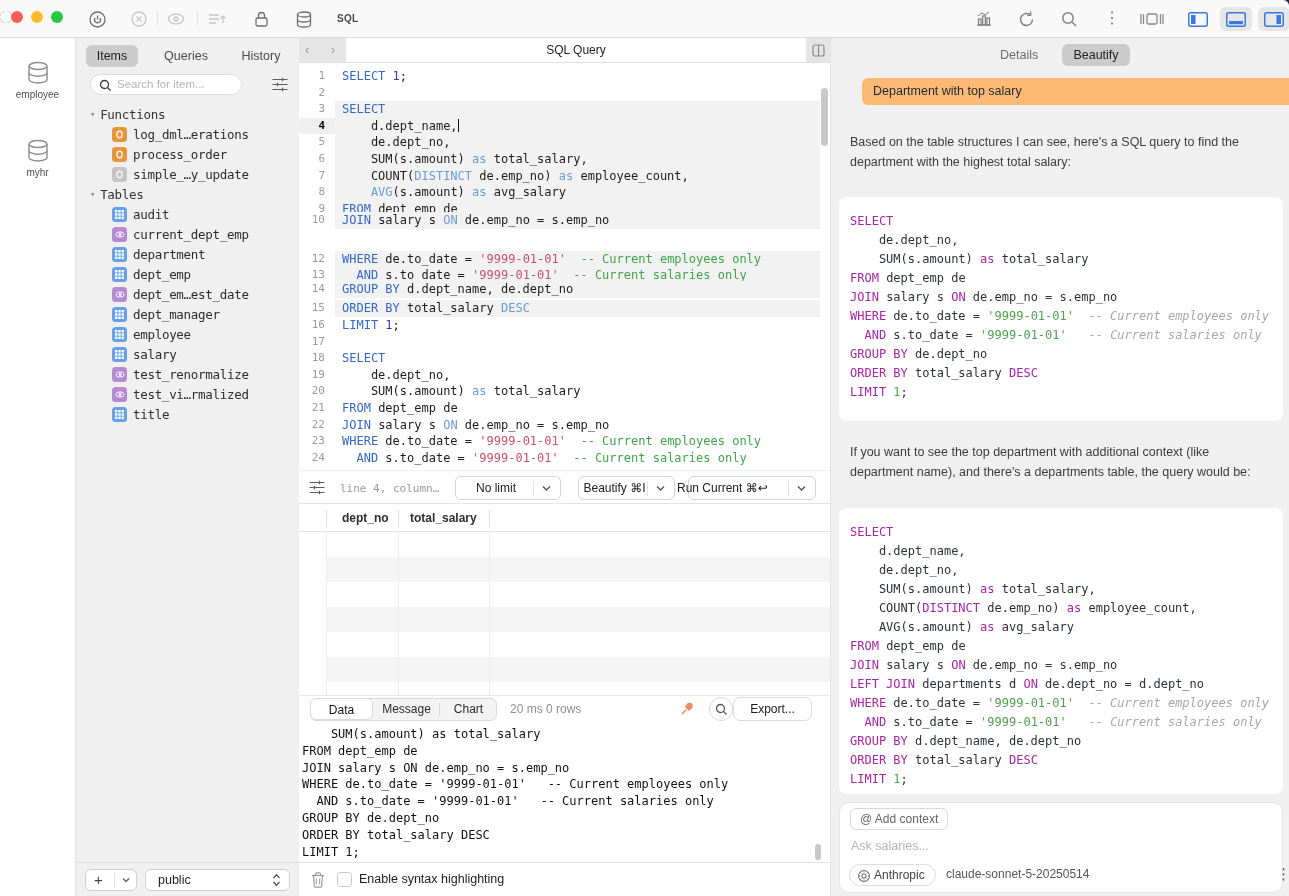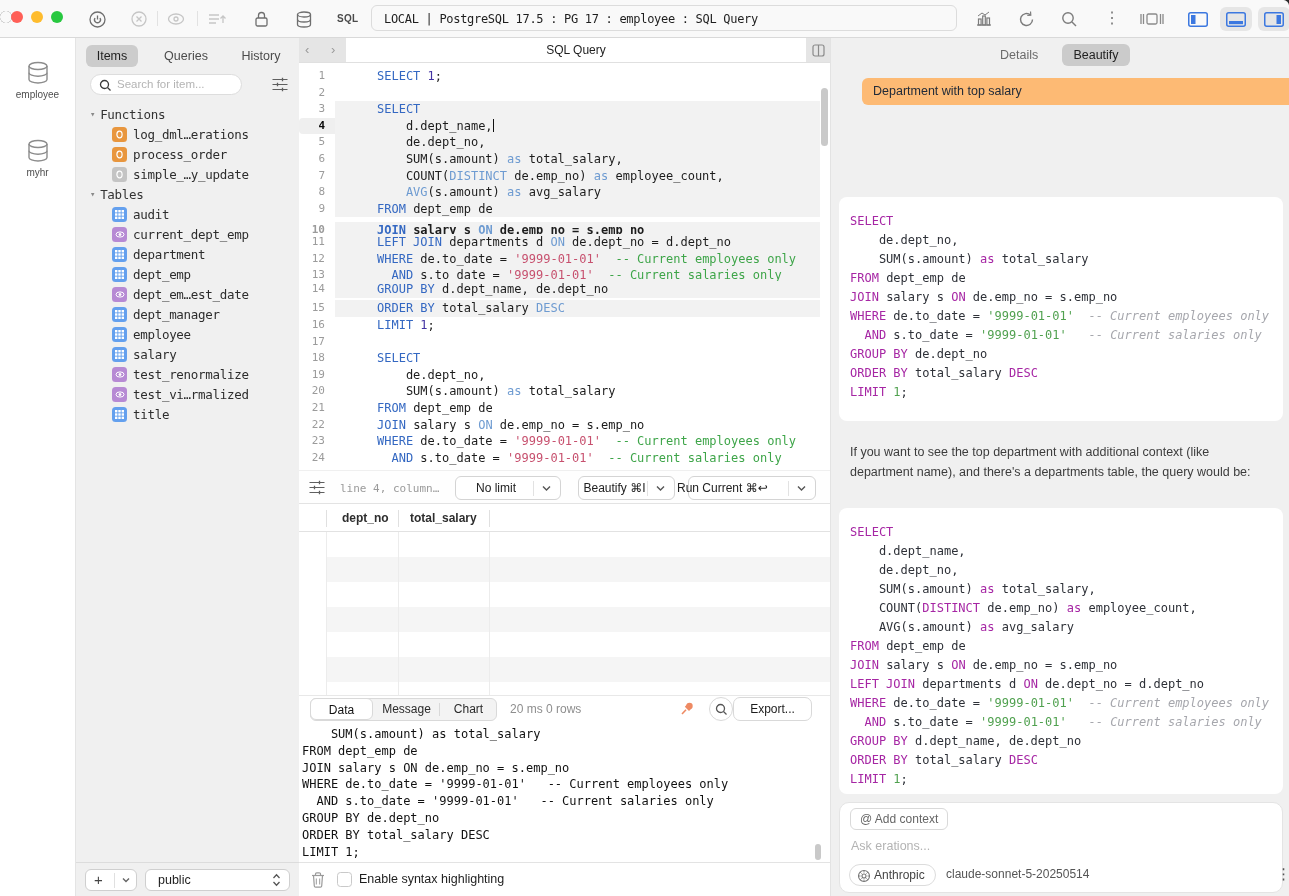--- a/index.html
+++ b/index.html
@@ -54,21 +54,21 @@
   #center { position:absolute; left:299px; top:38px; width:531px; height:858px; background:#fff; }
   #tabbar { position:absolute; left:0; top:0; width:531px; height:25px; background:#fff; border-bottom:1px solid #e0e0e0; }
   #tabbar .navblock { position:absolute; left:0; top:0; width:47px; height:24px; background:#e5e5e5; }
   #tabbar .rightblock { position:absolute; right:0; top:0; width:24px; height:24px; background:#e5e5e5; display:flex; align-items:center; justify-content:center; }
   #tabbar .title { position:absolute; left:47px; right:24px; top:0; height:24px; line-height:24px; text-align:center; font-size:12px; color:#1d1d1d; }
   .navchev { position:absolute; top:4px; font-size:13px; color:#9a9a9a; }
 
   #editor { position:absolute; left:0; top:25px; width:531px; height:407px; background:#fff; overflow:hidden; font-family:"DejaVu Sans Mono",monospace; font-size:12px; }
   .eline { position:absolute; left:0; width:531px; height:16.6px; }
   .eline .gut { position:absolute; left:0; top:0; width:36px; height:16.6px; line-height:16.6px; text-align:right; padding-right:10px; color:#9b9b9b; font-size:11px; }
-  .eline .code { position:absolute; left:43px; top:0; right:10px; height:16.6px; line-height:16.6px; white-space:pre;margin-left:35px; }
+  .eline .code { position:absolute; left:43px; top:0; right:10px; height:16.6px; line-height:16.6px; white-space:pre; }
   .eline.hl .bg { position:absolute; left:36px; right:10px; top:0; height:16.6px; background:#f2f2f2; }
   .eline.cur .gut { background:#efefef; border-radius:4px 0 0 4px; color:#0a0a0a; font-weight:bold; }
   .tk-k { color:#3468c2; } .tk-k2 { color:#6e9bd1; } .tk-s { color:#c7506e; } .tk-c { color:#3ea549; } .tk-n { color:#4232a2; } .tk-t { color:#1c1c1c; }
   .cursor { display:inline-block; width:1px; height:13px; background:#111; vertical-align:-2px; }
   #ed-scroll { position:absolute; left:522px; top:25px; width:7px; height:58px; margin-top:25px; background:#c9c9c9; border-radius:3.5px; }
 
   #ed-toolbar { position:absolute; left:0; top:432px; width:531px; height:34px; background:#fefefe; border-top:1px solid #efefef; border-bottom:1px solid #e3e3e3; }
   #ed-status { position:absolute; left:41px; top:11px; font-size:11px; color:#9a9a9a; font-family:"DejaVu Sans Mono",monospace; }
   .drop-btn { position:absolute; top:5px; height:24px; background:#fff; border:1px solid #d4d4d4; border-radius:6px; font-size:12px; color:#222; }
   .drop-btn .lab { position:absolute; top:4px; width:100%; }
@@ -166,23 +166,20 @@
   </div>
   <div class="tbicon" style="left:295px">
     <svg width="18" height="19" viewBox="0 0 18 19" fill="none" stroke="#6f6f6f" stroke-width="1.3">
       <ellipse cx="9" cy="4.5" rx="6.5" ry="2.5"></ellipse>
         <path d="M2.5 4.5 v10 c0 1.4 2.9 2.5 6.5 2.5 s6.5-1.1 6.5-2.5 v-10"></path>
         <path d="M2.5 9.5 c0 1.4 2.9 2.5 6.5 2.5 s6.5-1.1 6.5-2.5"></path>
     </svg>
   </div>
   <span id="tb-sql-label" style="left:337px">SQL</span>
 
-  <div id="tb-titlebox">
-    <span>LOCAL | PostgreSQL 17.5 : PG 17 : employee : SQL Query</span>
-  </div>
 
   <div class="tbicon" style="left:974px">
     <svg width="20" height="18" viewBox="0 0 20 18" fill="none" stroke="#7c7c7c" stroke-width="1.2">
       <path d="M3 15 h14"></path>
         <rect x="4.5" y="9" width="2.6" height="6"></rect>
         <rect x="8.7" y="6" width="2.6" height="9"></rect>
         <rect x="12.9" y="8" width="2.6" height="7"></rect>
         <path d="M4 6 l4-3 3 2 4-3" stroke-width="1"></path>
     </svg>
   </div>
@@ -518,29 +515,24 @@
       <div class="eline hl" style="top: 121.2px;">
         <div class="bg"></div>
         <div class="gut">8</div>
         <div class="code"><span class="tk-k2">    AVG</span><span class="tk-t">(s.amount) </span><span class="tk-k2">as</span><span class="tk-t"> avg_salary</span></div>
       </div>
       <div class="eline hl" style="top: 137.8px;">
         <div class="bg"></div>
         <div class="gut">9</div>
         <div class="code"><span class="tk-k">FROM</span><span class="tk-t"> dept_emp de</span></div>
       </div>
-      <div class="eline hl" style="top: 159px; font-weight: bold;">
+      <div class="eline hl" style="top: 149px;">
         <div class="bg"></div>
         <div class="gut">10</div>
         <div class="code"><span class="tk-k">JOIN</span><span class="tk-t"> salary s </span><span class="tk-k2">ON</span><span class="tk-t"> de.emp_no = s.emp_no</span></div>
-      </div>
-      <div class="eline hl" style="top: 171px;">
-        <div class="bg"></div>
-        <div class="gut">11</div>
-        <div class="code"><span class="tk-k">LEFT JOIN</span><span class="tk-t"> departments d </span><span class="tk-k2">ON</span><span class="tk-t"> de.dept_no = d.dept_no</span></div>
       </div>
       <div class="eline hl" style="top: 187.6px;">
         <div class="bg"></div>
         <div class="gut">12</div>
         <div class="code"><span class="tk-k">WHERE</span><span class="tk-t"> de.to_date = </span><span class="tk-s">'9999-01-01'</span><span class="tk-t">  </span><span class="tk-c">-- Current employees only</span></div>
       </div>
       <div class="eline hl" style="top: 204.2px;">
         <div class="bg"></div>
         <div class="gut">13</div>
         <div class="code"><span class="tk-t">  </span><span class="tk-k">AND</span><span class="tk-t"> s.to_date = </span><span class="tk-s">'9999-01-01'</span><span class="tk-t">  </span><span class="tk-c">-- Current salaries only</span></div>
@@ -700,20 +692,21 @@
 </div>
 
 <div id="right">
   <span id="rp-details">Details</span>
   <div id="rp-assistant">Beautify</div>
 
   <div id="rp-banner">
     <span>Department with top salary</span>
   </div>
 
+  <div class="rp-para" style="top:94px">Based on the table structures I can see, here's a SQL query to find the<br>department with the highest total salary:</div>
   <div class="codeblock" style="top:159px; height:224px">
       <pre><span class="ak-k">SELECT</span>
 <span class="ak-t">    de.dept_no,</span>
 <span class="ak-t">    SUM(s.amount) </span><span class="ak-k">as</span><span class="ak-t"> total_salary</span>
 <span class="ak-k">FROM</span><span class="ak-t"> dept_emp de</span>
 <span class="ak-k">JOIN</span><span class="ak-t"> salary s </span><span class="ak-k">ON</span><span class="ak-t"> de.emp_no = s.emp_no</span>
 <span class="ak-k">WHERE</span><span class="ak-t"> de.to_date = </span><span class="ak-s">'9999-01-01'</span><span class="ak-t">  </span><span class="ak-c">-- Current employees only</span>
 <span class="ak-t">  </span><span class="ak-k">AND</span><span class="ak-t"> s.to_date = </span><span class="ak-s">'9999-01-01'</span><span class="ak-t">   </span><span class="ak-c">-- Current salaries only</span>
 <span class="ak-k">GROUP BY</span><span class="ak-t"> de.dept_no</span>
 <span class="ak-k">ORDER BY</span><span class="ak-t"> total_salary </span><span class="ak-k">DESC</span>
@@ -732,21 +725,21 @@
 <span class="ak-k">LEFT JOIN</span><span class="ak-t"> departments d </span><span class="ak-k">ON</span><span class="ak-t"> de.dept_no = d.dept_no</span>
 <span class="ak-k">WHERE</span><span class="ak-t"> de.to_date = </span><span class="ak-s">'9999-01-01'</span><span class="ak-t">  </span><span class="ak-c">-- Current employees only</span>
 <span class="ak-t">  </span><span class="ak-k">AND</span><span class="ak-t"> s.to_date = </span><span class="ak-s">'9999-01-01'</span><span class="ak-t">   </span><span class="ak-c">-- Current salaries only</span>
 <span class="ak-k">GROUP BY</span><span class="ak-t"> d.dept_name, de.dept_no</span>
 <span class="ak-k">ORDER BY</span><span class="ak-t"> total_salary </span><span class="ak-k">DESC</span>
 <span class="ak-k">LIMIT</span><span class="ak-t"> </span><span class="ak-n">1</span><span class="ak-t">;</span></pre>
     </div>
 
   <div id="rp-input">
     <div id="ctx-chip">@ Add context</div>
-    <span id="ask-ph">Ask erations...</span>
+    <span id="ask-ph">Ask salaries...</span>
     <div id="model-pill">
       <svg width="14" height="14" viewBox="0 0 14 14" fill="none" stroke="#777" stroke-width="1.1">
           <circle cx="7" cy="7" r="5.5"></circle>
           <circle cx="7" cy="7" r="2"></circle>
           <path d="M7 1.5 v2 M7 10.5 v2 M1.5 7 h2 M10.5 7 h2 M3.2 3.2 l1.4 1.4 M9.4 9.4 l1.4 1.4 M10.8 3.2 l-1.4 1.4 M4.6 9.4 l-1.4 1.4" stroke-width="0.9"></path>
         </svg>
       <span>Anthropic</span>
     </div>
     <span id="model-name">claude-sonnet-5-20250514</span>
     <div id="rp-kebab">⋮</div>

